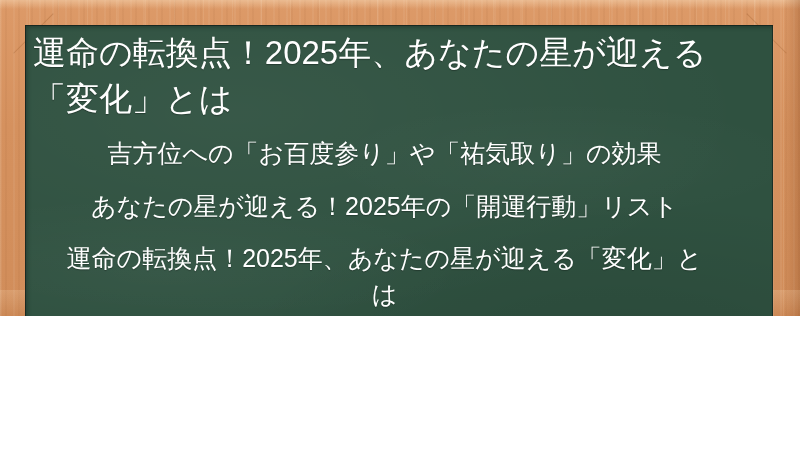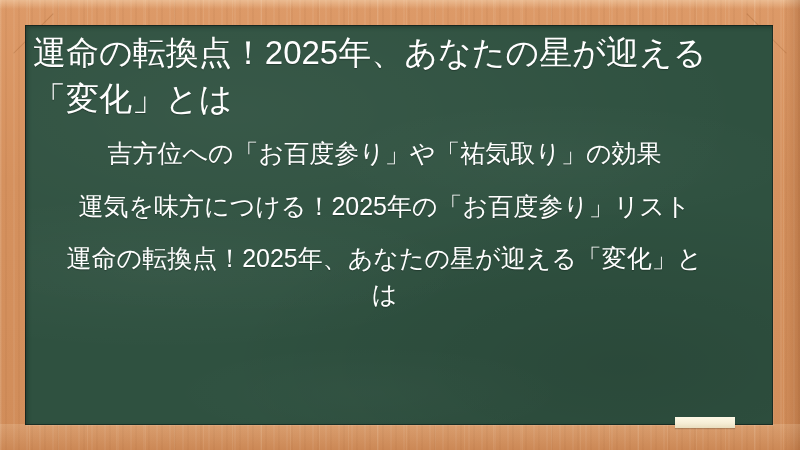--- a/index.html
+++ b/index.html
@@ -9,21 +9,21 @@
     height: 450px;
     overflow: hidden;
     background: #ffffff;
     font-family: "Liberation Sans", "DejaVu Sans", sans-serif;
   }
 
   
   #board-card {
     position: relative;
     width: 800px;
-    height: 450px;
+    height: 316px;
     background:
       
       repeating-linear-gradient(90deg,
         rgba(255,255,255,0.055) 0px,
         rgba(255,255,255,0.055) 2px,
         rgba(0,0,0,0.000) 2px,
         rgba(0,0,0,0.000) 5px,
         rgba(120,60,20,0.055) 5px,
         rgba(120,60,20,0.055) 7px,
         rgba(0,0,0,0.000) 7px,
@@ -169,21 +169,21 @@
 
   <div id="chalkboard">
     <div id="chalk-dust"></div>
 
     <div id="board-content">
 
       <h1 id="board-title">運命の転換点！2025年、あなたの星が迎える「変化」とは</h1>
 
       <ul id="article-list">
         <li>吉方位への「お百度参り」や「祐気取り」の効果</li>
-        <li>運気を味方につける！2025年の「お百度参り」リスト</li>
+        <li>あなたの星が迎える！2025年の「開運行動」リスト</li>
         <li>運命の転換点！2025年、あなたの星が迎える「変化」とは</li>
       </ul>
 
     </div>
   </div>
 
   <div id="chalk-stick"></div>
 
 </div>
 

